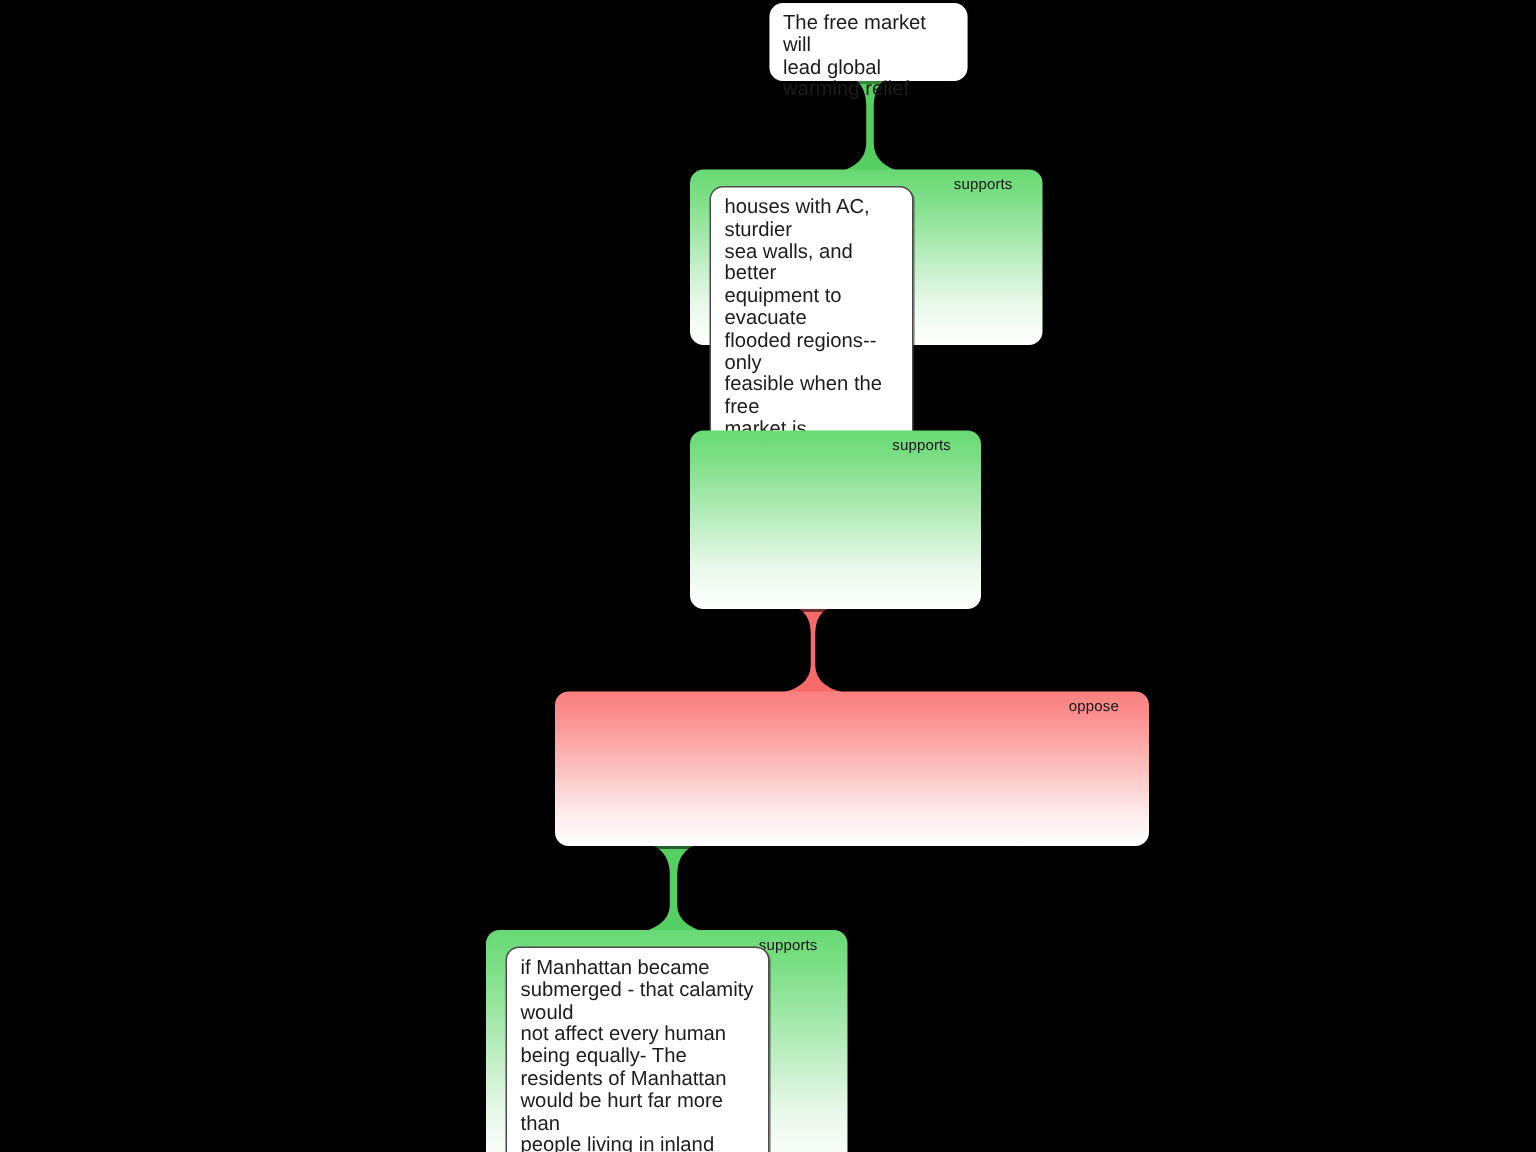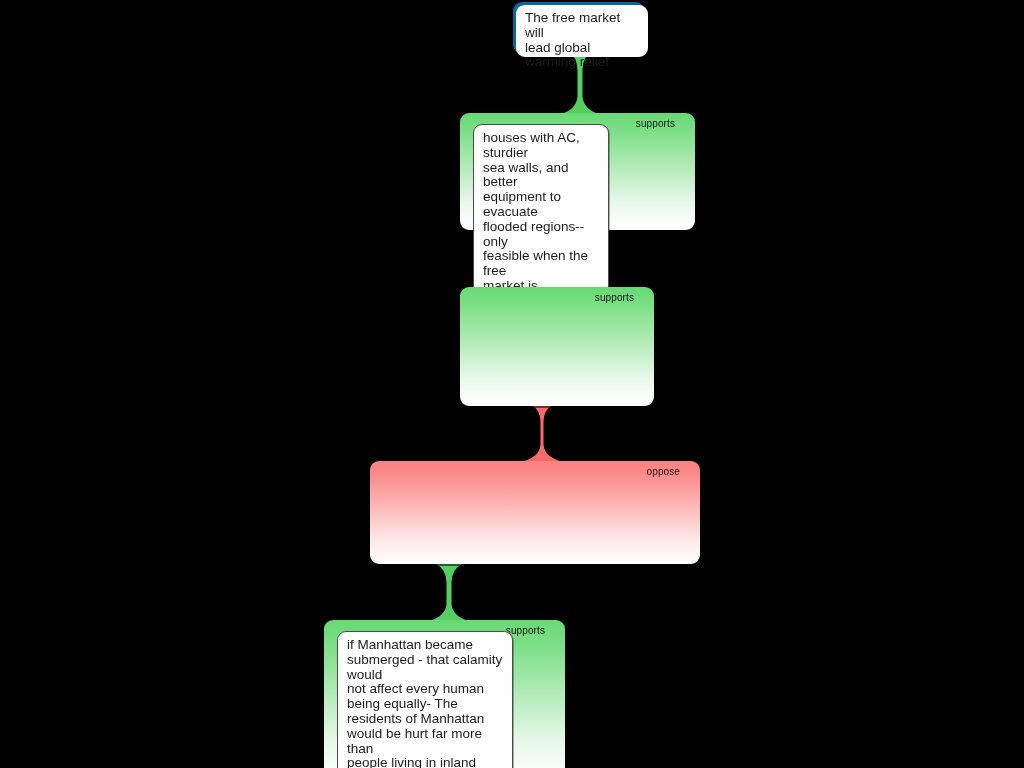--- a/index.html
+++ b/index.html
@@ -74,31 +74,31 @@
     box-sizing: border-box;
     padding: 6px 9px 7px 9px;
     font-size: 13.5px;
     line-height: 14.8px;
     color: #1c1c1c;
     white-space: pre-line;
     box-shadow: 1px 1px 0 rgba(0,0,0,0.30);
   }
 
   
-  #node-root        { left: 513px; top: 2px;   width: 132px; height: 52px;  border-radius: 9px; background:#ffffff; border:4px solid #0369a1; box-shadow:2px 2px 0 rgba(0,0,0,0.35); }
+  #node-root        { left: 513px; top: 2px;   width: 132px; height: 52px;  border-radius: 9px; background:#ffffff; border:1px solid #0369a1; box-shadow:2px 2px 0 rgba(0,0,0,0.35); }
   #node-root .claims{ left: -1px; top: -1px; }
   #node-root .claim { border: none; box-shadow: none; width: 132px; height: 52px; padding: 6px 9px; }
 
   #node-infra       { left: 460px; top: 113px; width: 235px; height: 117px; }
   #node-infra .claim{ width: 136px; }
 
   #node-poverty     { left: 460px; top: 287px; width: 194px; height: 119px; }
   #node-poverty .claim{ width: 132px; }
 
-  #node-oppose      { left: 370px; top: 461px; width: 330px; height: 103px; }
+  #node-oppose      { left: 370px; top: 461px; width: 396px; height: 103px; }
   #node-oppose .claim-0 { width: 138px; }
   #node-oppose .claim-1 { width: 133px; }
 
   #node-manhattan   { left: 324px; top: 620px; width: 241px; height: 160px; }
   #node-manhattan .claim { width: 176px; }
 </style>
 </head>
 <body>
 
 <div id="map-canvas">

